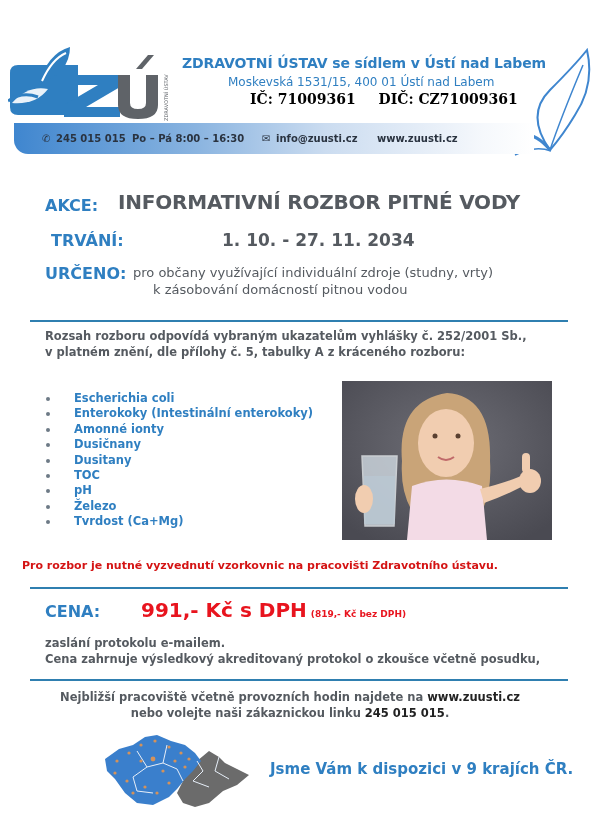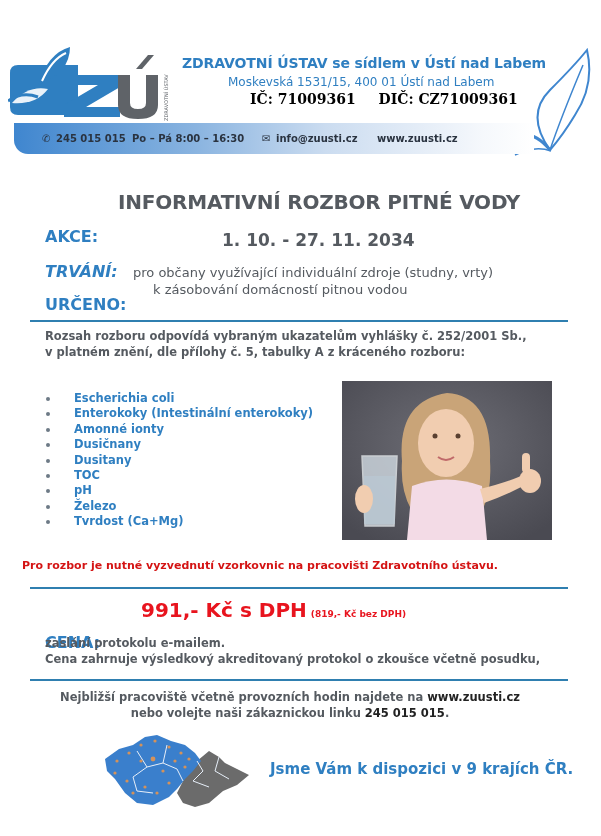--- a/index.html
+++ b/index.html
@@ -14,24 +14,24 @@
   #org-address { left: 228px; top: 75px; font-size: 12px; font-weight: normal; color: #2f7fc1; white-space: nowrap; }
   #org-ids { left: 250px; top: 91px; font-size: 14px; font-weight: bold; color: #000000; white-space: nowrap; font-family: "DejaVu Serif", serif; }
   #org-ids span + span { margin-left: 18px; }
   #leaf-right { left: 505px; top: 45px; width: 90px; height: 115px; }
 
   #contact-bar { left: 14px; top: 123px; width: 520px; height: 31px; border-radius: 0 0 0 14px;
     background: linear-gradient(90deg, #3f86cf 0%, #8ab4e0 35%, #cbdcf0 60%, #f5f8fc 90%, #ffffff 100%); }
   #contact-bar .item { position: absolute; top: 10px; font-size: 10px; font-weight: bold; color: #2a3340; white-space: nowrap; }
 
   
-  .label-blue { color: #2f7fc1; font-weight: bold; margin-top: 31px; }
+  .label-blue { color: #2f7fc1; font-weight: bold; }
   #akce-label { left: 45px; top: 196px; font-size: 16px; }
   #akce-value { left: 118px; top: 190px; font-size: 20px; font-weight: bold; color: #555a60; white-space: nowrap; letter-spacing: -0.2px; }
-  #trvani-label { left: 45px; top: 231px; font-size: 16px; font-style: italic; }
+  #trvani-label { left: 51px; top: 231px; font-size: 16px; }
   #trvani-value { left: 222px; top: 230px; font-size: 17px; font-weight: bold; color: #555a60; white-space: nowrap; }
   #urceno-label { left: 45px; top: 264px; font-size: 16px; }
   #urceno-line1 { left: 133px; top: 265px; font-size: 13px; color: #555a60; white-space: nowrap; }
   #urceno-line2 { left: 153px; top: 282px; font-size: 13px; color: #555a60; white-space: nowrap; }
 
   .rule { left: 30px; width: 538px; height: 2px; background: #2f7fb0; }
   #rule1 { top: 320px; }
   #rule2 { top: 587px; }
   #rule3 { top: 679px; }
 

